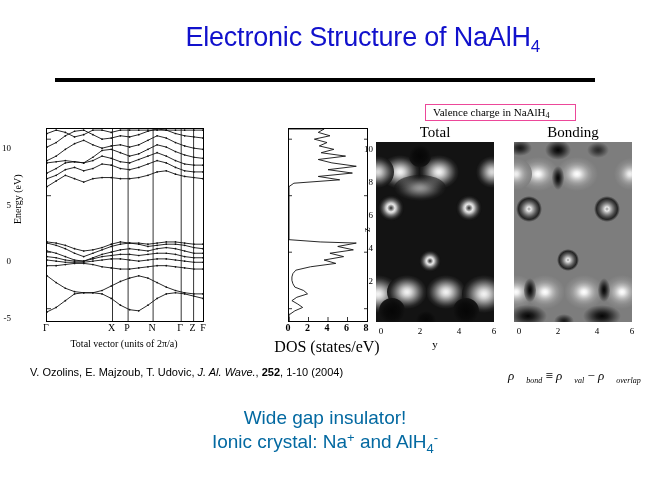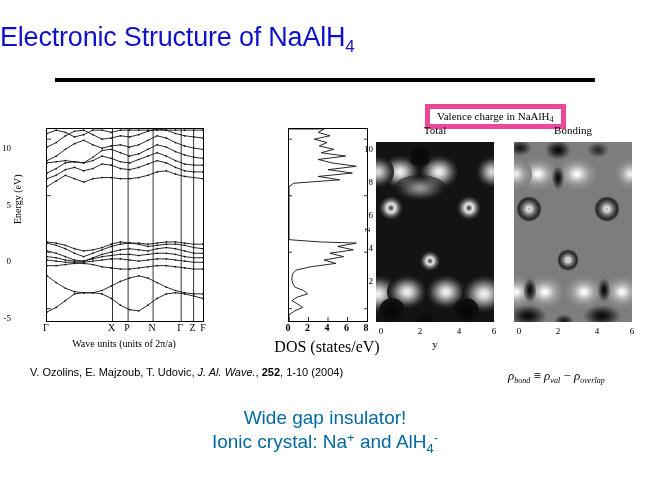--- a/index.html
+++ b/index.html
@@ -8,21 +8,21 @@
     background:#ffffff;
     font-family:"Liberation Sans", sans-serif;
     overflow:hidden;
     position:relative;
   }
   #slide{position:absolute;left:0;top:0;width:650px;height:488px;}
 
   
   #title{
     position:absolute;left:0;top:22px;width:540px;
-    text-align:left;
+    text-align:right;
     font-size:27px;
     color:#1111cc;
     font-family:"Liberation Sans", sans-serif;
     white-space:nowrap;
     letter-spacing:-0.2px;
   }
   #title .sub{font-size:17px;vertical-align:baseline;position:relative;top:6px;}
   #title-rule{
     position:absolute;left:55px;top:78px;width:540px;height:4px;
     background:#000000;
@@ -86,32 +86,32 @@
     font-family:"Liberation Serif", serif;
     font-size:16px;
     transform:translateX(-50%);
     white-space:nowrap;
   }
 
   
   #chg-panel{position:absolute;left:362px;top:0px;width:288px;height:260px;}
   #chg-box{
     position:absolute;left:63px;top:4px;
-    border:5px solid #ec4899;
-    padding:1px 7px 2px 7px;
+    border:1px solid #ec4899;
+    padding:1px 25px 2px 7px;
     font-family:"Liberation Serif", serif;
     font-size:11px;
     background:#fff;
     white-space:nowrap;
   }
   #chg-box .sub{font-size:8px;position:relative;top:2px;}
   .chg-sublabel{
     position:absolute;top:24px;
     font-family:"Liberation Serif", serif;
-    font-size:11px;
+    font-size:15px;
     transform:translateX(-50%);
   }
   .density-map{
     position:absolute;top:42px;width:118px;height:180px;
     overflow:hidden;
   }
   #map-total{left:14px;}
   #map-bond{left:152px;}
   .density-map svg{display:block;}
   .ztick{
@@ -151,21 +151,21 @@
   #citation b{font-weight:bold;}
 
   
   #formula{
     position:absolute;left:508px;top:368px;
     font-family:"Liberation Serif", serif;
     font-size:13px;
     white-space:nowrap;
   }
   #formula i{font-style:italic;}
-  #formula .sb{font-size:8px;font-style:italic;position:relative;top:3px;}
+  #formula .sb{font-size:8px;font-style:italic;position:relative;top:3px;margin-left:12px;}
 
   
   #conclusion{
     position:absolute;left:0;top:406px;width:650px;
     text-align:center;color:#0369a1;
     font-size:19px;line-height:24px;
     font-family:"Liberation Sans", sans-serif;
   }
   #conclusion .sup{font-size:13px;position:relative;top:-6px;}
   #conclusion .sub{font-size:13px;position:relative;top:5px;}
@@ -500,21 +500,21 @@
       <div class="ylab" style="top:209.7px;">-5</div>
 
       <div class="kpt" style="left:32px;">Γ</div>
       <div class="kpt" style="left:97.5px;">X</div>
       <div class="kpt" style="left:113.1px;">P</div>
       <div class="kpt" style="left:138.1px;">N</div>
       <div class="kpt" style="left:166.2px;">Γ</div>
       <div class="kpt" style="left:178.6px;">Z</div>
       <div class="kpt" style="left:189px;">F</div>
 
-      <div id="band-xtitle">Wave units (units of 2π/a)</div>
+      <div id="band-xtitle">Total vector (units of 2π/a)</div>
     </div>
 
     <div id="dos-panel">
       <div id="dos-frame">
         <svg id="dos-svg" width="78" height="192" viewBox="0 0 78 192">
           <g stroke="#000" stroke-width="0.8">
             <line x1="0" y1="10.2" x2="3" y2="10.2"></line>
             <line x1="0" y1="66.7" x2="3" y2="66.7"></line>
             <line x1="0" y1="123.2" x2="3" y2="123.2"></line>
             <line x1="0" y1="179.7" x2="3" y2="179.7"></line>

